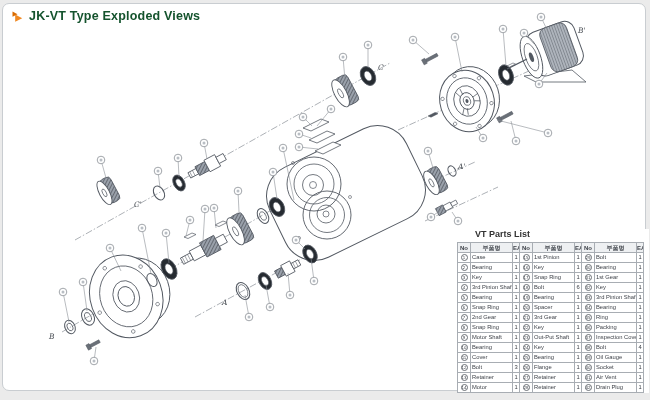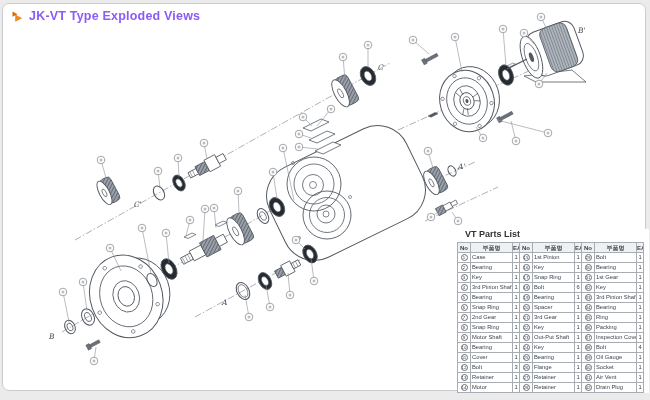--- a/index.html
+++ b/index.html
@@ -1,22 +1,22 @@
 <!DOCTYPE html>
 <html><head>
 <meta charset="utf-8">
 <style>
   html,body{margin:0;padding:0;}
   body{width:650px;height:400px;position:relative;background:#ebebeb;font-family:"Liberation Sans",sans-serif;overflow:hidden;}
   .card{position:absolute;left:2px;top:3px;width:644px;height:388px;background:#fff;border:1px solid #c9cdd1;border-radius:7px;box-sizing:border-box;}
   .hdr{position:absolute;left:12px;top:9px;display:flex;align-items:center;gap:6px;z-index:5;}
-  .hdr h1{font-size:12.5px;font-weight:bold;color:#8b5cf6;margin:0;letter-spacing:0.2px;}
+  .hdr h1{font-size:12.5px;font-weight:bold;color:#14532d;margin:0;letter-spacing:0.2px;}
   .diagram-svg{position:absolute;left:0;top:0;width:650px;height:400px;z-index:2;}
   .parts-list{position:absolute;left:457px;top:229px;width:192px;z-index:4;background:#fff;}
-  .pl-title{font-size:9px;font-weight:bold;color:#333;margin:0 0 3px 8px;}
+  .pl-title{font-size:9px;font-weight:bold;color:#333;margin:0 0 3px 18px;}
   table.pl{border-collapse:collapse;table-layout:fixed;width:187px;}
   table.pl th,table.pl td{border:1px solid #a8adb3;font-size:5.8px;line-height:1;color:#3f434a;padding:1px 1px;height:7.6px;overflow:hidden;white-space:nowrap;box-sizing:border-box;}
   table.pl th{background:#eef0f2;font-weight:bold;text-align:center;font-size:6px;padding:1.5px 0;}
   td.c-no{text-align:center;width:13px;}
   td.c-name{width:42px;}
   td.c-ea{text-align:center;width:7px;}
   th.h-no{width:13px;}th.h-name{width:42px;}th.h-ea{width:7px;}
   .cnum{display:inline-block;width:7px;height:7px;line-height:6px;border:1px solid #6a6f75;border-radius:50%;font-size:4.4px;text-align:center;box-sizing:border-box;color:#3f434a;}
 </style>
 </head>

